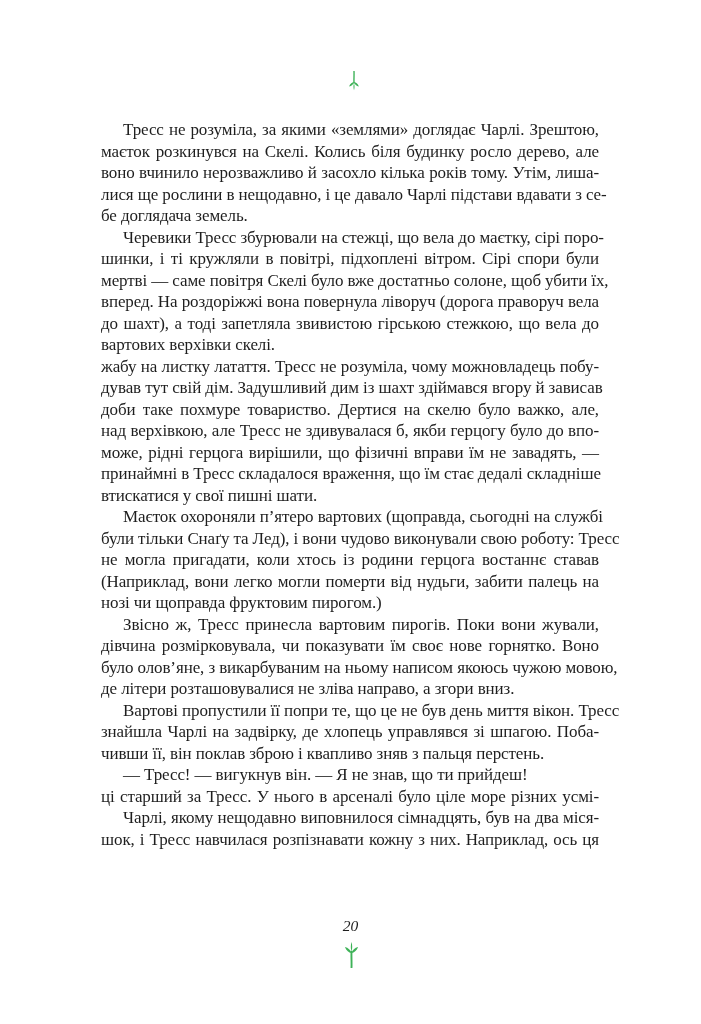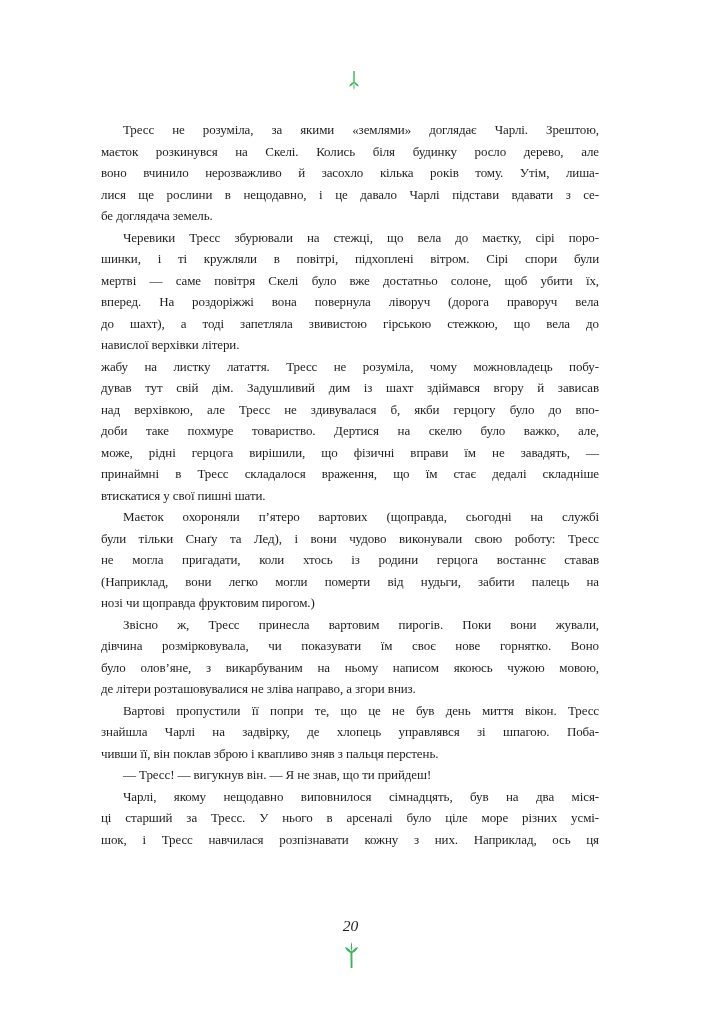--- a/index.html
+++ b/index.html
@@ -35,21 +35,21 @@
     top:941px;left:50%;
     margin-left:-9px;
     width:19px;height:27px;
     color:var(--accent-green);
   }
   .ornament-top svg,.ornament-bottom svg{display:block;width:100%;height:100%;}
   .body-text{
     position:absolute;
     top:119px;left:101px;
     width:498px;
-    font-size:13px;
+    font-size:17px;
     letter-spacing:-0.1px;
   }
   .line{
     height:21.5px;
     line-height:21.5px;
     white-space:nowrap;
     text-align:justify;
     text-align-last:justify;
   }
   .line.indent{text-indent:22px;}
@@ -83,43 +83,43 @@
       <div class="line indent">Тресс не розуміла, за якими «землями» доглядає Чарлі. Зрештою,</div>
       <div class="line">маєток розкинувся на Скелі. Колись біля будинку росло дерево, але</div>
       <div class="line">воно вчинило нерозважливо й засохло кілька років тому. Утім, лиша-</div>
       <div class="line">лися ще рослини в нещодавно, і це давало Чарлі підстави вдавати з се-</div>
       <div class="line lastline">бе доглядача земель.</div>
       <div class="line indent">Черевики Тресс збурювали на стежці, що вела до маєтку, сірі поро-</div>
       <div class="line">шинки, і ті кружляли в повітрі, підхоплені вітром. Сірі спори були</div>
       <div class="line">мертві — саме повітря Скелі було вже достатньо солоне, щоб убити їх,</div>
       <div class="line">вперед. На роздоріжжі вона повернула ліворуч (дорога праворуч вела</div>
       <div class="line">до шахт), а тоді запетляла звивистою гірською стежкою, що вела до</div>
-      <div class="line lastline">навислої верхівки літери.</div>
+      <div class="line lastline">вартових верхівки скелі.</div>
       <div class="line">жабу на листку латаття. Тресс не розуміла, чому можновладець побу-</div>
       <div class="line">дував тут свій дім. Задушливий дим із шахт здіймався вгору й зависав</div>
+      <div class="line">доби таке похмуре товариство. Дертися на скелю було важко, але,</div>
       <div class="line">над верхівкою, але Тресс не здивувалася б, якби герцогу було до впо-</div>
-      <div class="line">доби таке похмуре товариство. Дертися на скелю було важко, але,</div>
       <div class="line">може, рідні герцога вирішили, що фізичні вправи їм не завадять, —</div>
       <div class="line">принаймні в Тресс складалося враження, що їм стає дедалі складніше</div>
       <div class="line lastline">втискатися у свої пишні шати.</div>
       <div class="line indent">Маєток охороняли п’ятеро вартових (щоправда, сьогодні на службі</div>
       <div class="line">були тільки Снаґу та Лед), і вони чудово виконували свою роботу: Тресс</div>
       <div class="line">не могла пригадати, коли хтось із родини герцога востаннє ставав</div>
       <div class="line">(Наприклад, вони легко могли померти від нудьги, забити палець на</div>
       <div class="line lastline">нозі чи щоправда фруктовим пирогом.)</div>
       <div class="line indent">Звісно ж, Тресс принесла вартовим пирогів. Поки вони жували,</div>
       <div class="line">дівчина розмірковувала, чи показувати їм своє нове горнятко. Воно</div>
       <div class="line">було олов’яне, з викарбуваним на ньому написом якоюсь чужою мовою,</div>
       <div class="line lastline">де літери розташовувалися не зліва направо, а згори вниз.</div>
       <div class="line indent">Вартові пропустили її попри те, що це не був день миття вікон. Тресс</div>
       <div class="line">знайшла Чарлі на задвірку, де хлопець управлявся зі шпагою. Поба-</div>
       <div class="line lastline">чивши її, він поклав зброю і квапливо зняв з пальця перстень.</div>
       <div class="line indent lastline">— Тресс! — вигукнув він. — Я не знав, що ти прийдеш!</div>
+      <div class="line">ці старший за Тресс. У нього в арсеналі було ціле море різних усмі-</div>
       <div class="line indent">Чарлі, якому нещодавно виповнилося сімнадцять, був на два міся-</div>
-      <div class="line">ці старший за Тресс. У нього в арсеналі було ціле море різних усмі-</div>
       <div class="line">шок, і Тресс навчилася розпізнавати кожну з них. Наприклад, ось ця</div>
     </div>
 
   <div class="page-number">20</div>
 
   <div class="ornament-bottom">
     <svg viewBox="0 0 24 34" xmlns="http://www.w3.org/2000/svg" aria-hidden="true">
       <path d="M12 33.5 C12.3 27 11.7 20 12 13.5" fill="none" stroke="currentColor" stroke-width="2.4" stroke-linecap="round"></path>
       <path d="M12 13 C10.7 9.2 10.9 5 12 1.2 C13.1 5 13.3 9.2 12 13 Z" fill="currentColor"></path>
       <path d="M11.6 15.2 C8.8 14.6 5.6 12.4 3.6 7.6 C7.9 8.7 10.8 11.2 12 15 Z" fill="currentColor"></path>

